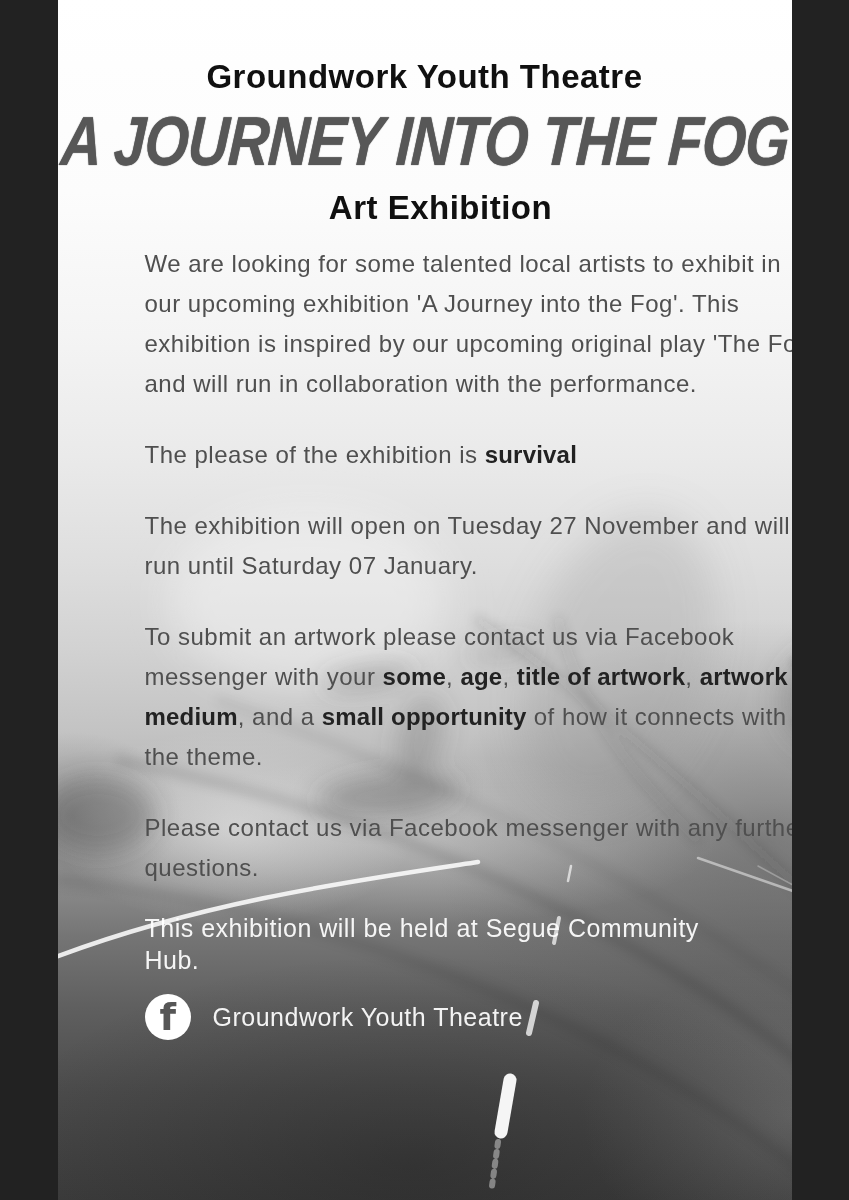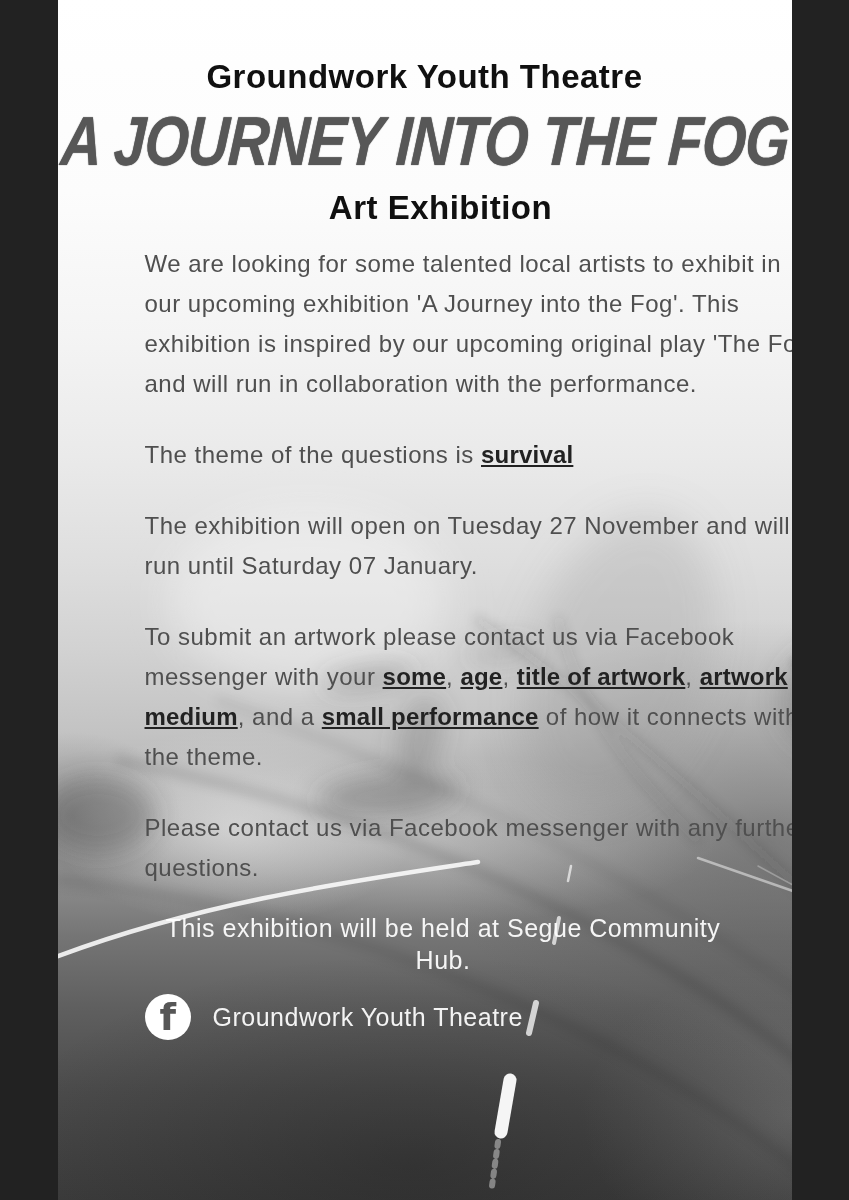--- a/index.html
+++ b/index.html
@@ -45,22 +45,22 @@
   .subtitle{
     margin:16px 12px 0;
     font-size:33px;font-weight:600;letter-spacing:.5px;color:#101010;padding-left:32px;
   }
   .paras{
     position:absolute;left:87px;top:244px;width:678px;
     font-size:24px;line-height:40px;letter-spacing:.5px;
     color:#4f4f4f;
   }
   .paras p{margin:0 0 31px;}
-  .paras .b{font-weight:700;color:#222222;letter-spacing:.2px;text-decoration:underline;}
-  .footer{position:absolute;left:87px;top:912px;right:50px;color:#ffffff;text-align:center;}
+  .paras .b{font-weight:700;color:#222222;letter-spacing:.2px;}
+  .footer{position:absolute;left:87px;top:912px;right:50px;color:#ffffff;}
   .venue{
     margin:0;font-size:25px;line-height:32px;letter-spacing:.5px;
     color:rgba(255,255,255,.93);
   }
   .social-row{display:flex;align-items:center;margin-top:18px;}
   .circle{
     width:46px;height:46px;border-radius:50%;
     background:#ffffff;overflow:hidden;flex:none;
     display:flex;align-items:center;justify-content:center;
     position:relative;
@@ -142,23 +142,23 @@
   <div class="content">
 
     <div class="header">
       <div class="org-title">Groundwork Youth Theatre</div>
       <div class="main-title">A JOURNEY INTO THE FOG</div>
       <div class="subtitle">Art Exhibition</div>
     </div>
 
     <div class="paras">
         <p><span>We are looking for some talented local artists to exhibit in our upcoming exhibition 'A Journey into the Fog'. This exhibition is inspired by our upcoming original play 'The Fog' and will run in collaboration with the performance.</span></p>
-        <p><span>The theme of the questions is </span><span class="b">survival</span></p>
+        <p><span>The please of the exhibition is </span><span class="b">survival</span></p>
         <p><span>The exhibition will open on Tuesday 27 November and will run until Saturday 07 January.</span></p>
-        <p><span>To submit an artwork please contact us via Facebook messenger with your </span><span class="b">some</span><span>, </span><span class="b">age</span><span>, </span><span class="b">title of artwork</span><span>, </span><span class="b">artwork medium</span><span>, and a </span><span class="b">small performance</span><span> of how it connects with the theme.</span></p>
+        <p><span>To submit an artwork please contact us via Facebook messenger with your </span><span class="b">some</span><span>, </span><span class="b">age</span><span>, </span><span class="b">title of artwork</span><span>, </span><span class="b">artwork medium</span><span>, and a </span><span class="b">small opportunity</span><span> of how it connects with the theme.</span></p>
         <p><span>Please contact us via Facebook messenger with any further questions.</span></p>
       </div>
 
     <div class="footer">
       <p class="venue">This exhibition will be held at Segue Community Hub.</p>
 
       <div class="social-row">
         <span class="circle">
           <span class="fb-f">f</span>
         </span>

